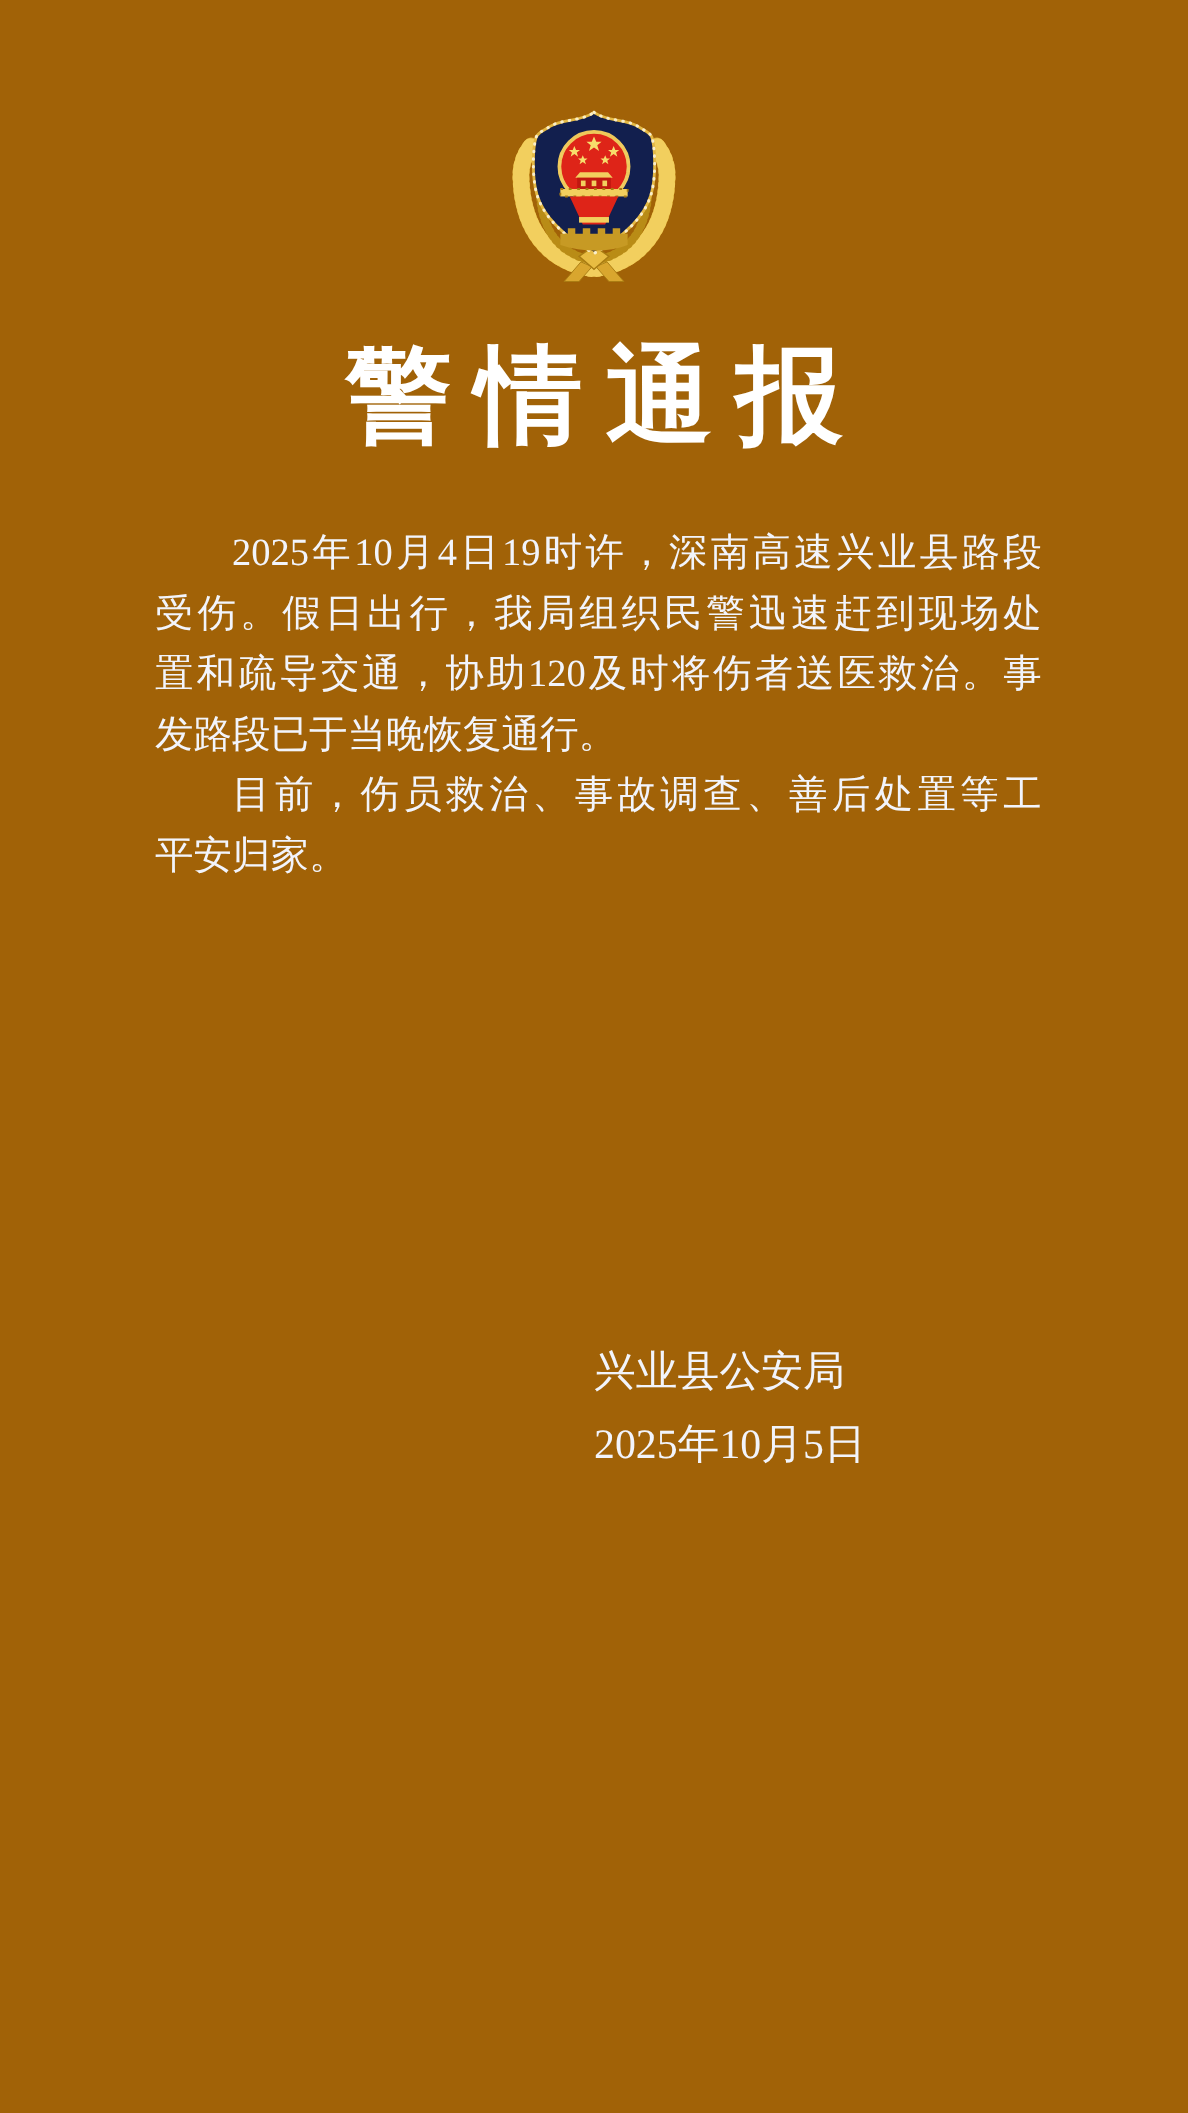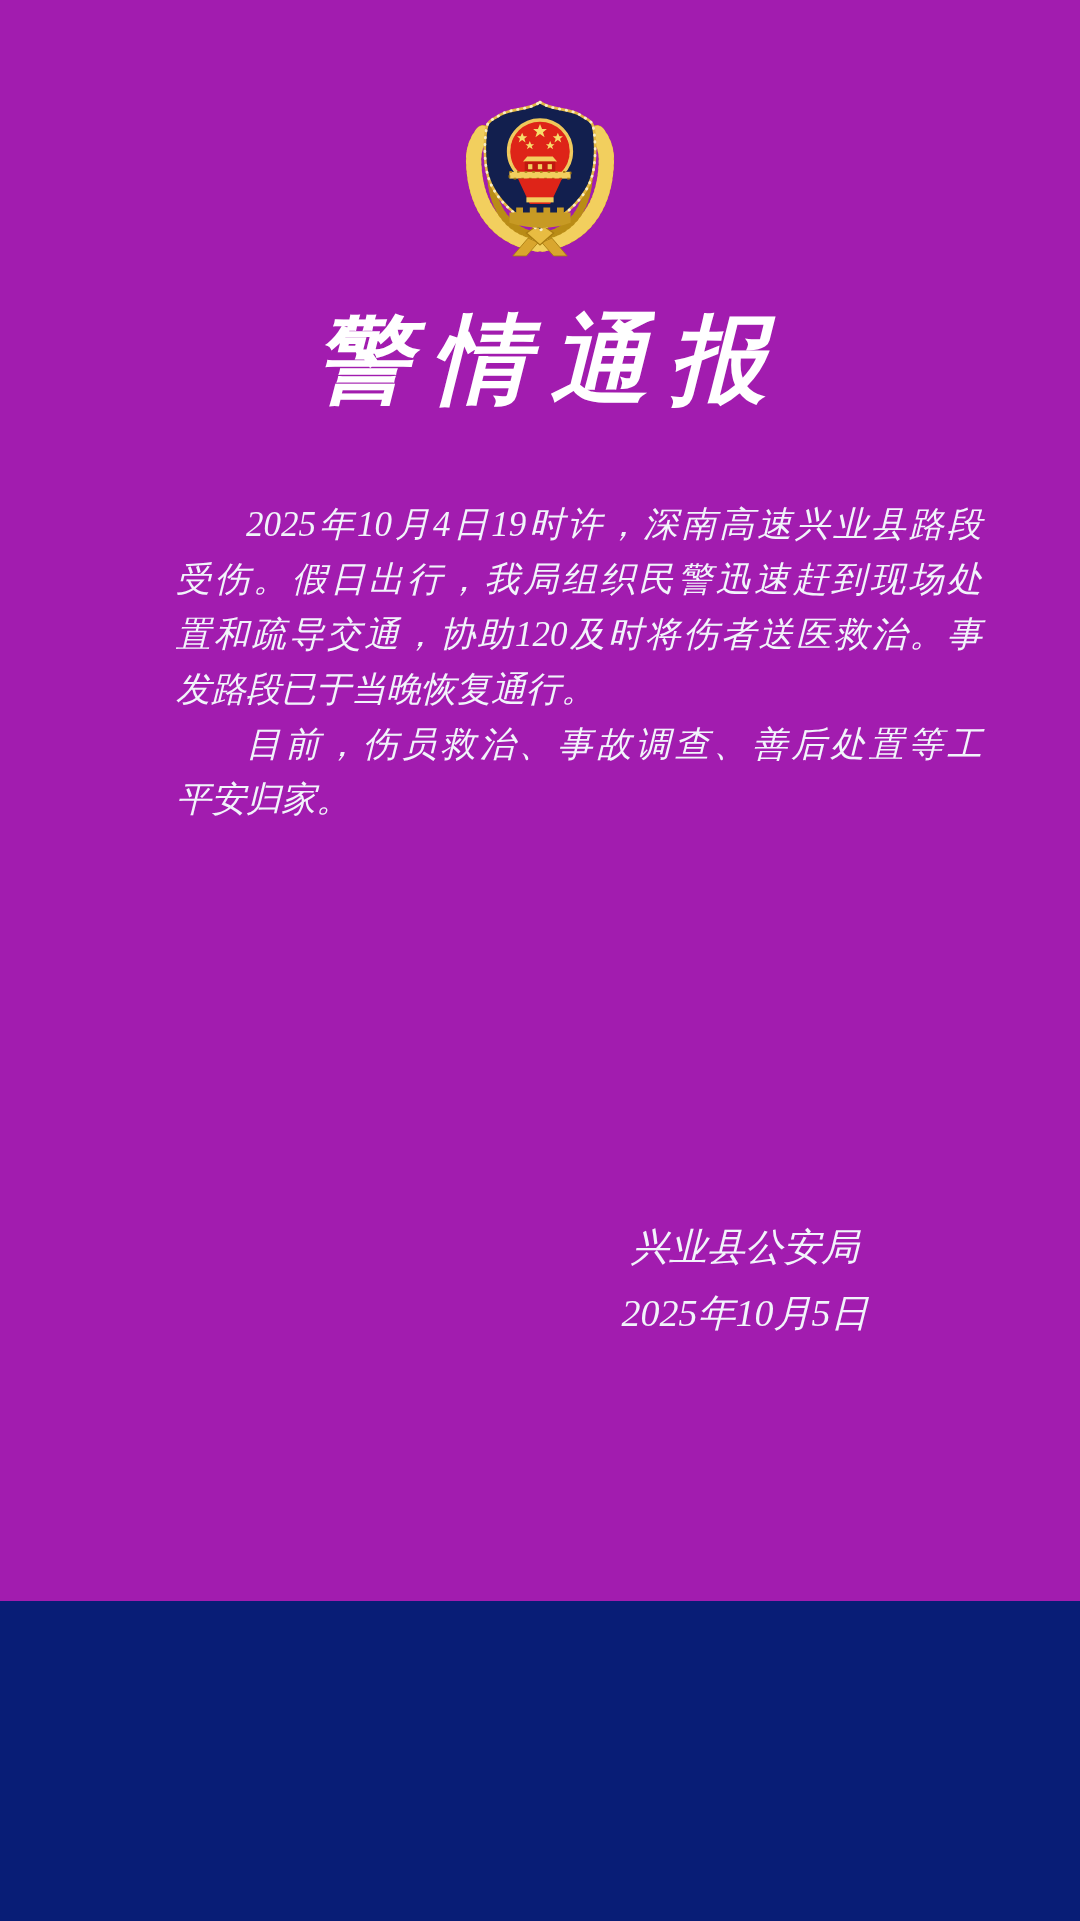--- a/index.html
+++ b/index.html
@@ -3,25 +3,24 @@
 <meta charset="utf-8">
 <style>
   html, body {
     margin: 0;
     padding: 0;
     background: #081d76;
   }
   .page {
     position: relative;
     width: 1080px;
-    height: 1601px;
-    background: #a21caf;
+    height: 1921px;
+    background: #a16207;
     overflow: hidden;
     font-family: "Liberation Serif", serif;
-    font-style: italic;
   }
   .emblem {
     position: absolute;
     left: 455px;
     top: 86px;
     width: 170px;
     height: 175px;
   }
   .emblem svg { display: block; width: 100%; height: 100%; }
   .title {
@@ -36,39 +35,37 @@
     font-weight: 700;
     line-height: 1.05;
     letter-spacing: 0.22em;
     padding-left: 0.22em;
     box-sizing: border-box;
     font-family: "Liberation Serif", serif;
   }
   .body-text {
     position: absolute;
     left: 141px;
-    top: 497px;
+    top: 475px;
     width: 806px;
     color: #f2f4fb;
     font-size: 35px;
     line-height: 55px;
-    margin-left: 35px;
   }
   .line { min-height: 55px; }
   .line.just {
     text-align: justify;
     text-align-last: justify;
   }
   .line.ind { padding-left: 70px; }
   .signature {
     position: absolute;
     left: 540px;
     top: 1214px;
     width: 410px;
-    text-align: center;
     color: #f2f4fb;
     font-size: 38px;
     line-height: 66px;
   }
 </style>
 </head>
 <body>
 
 <div class="page">
 

